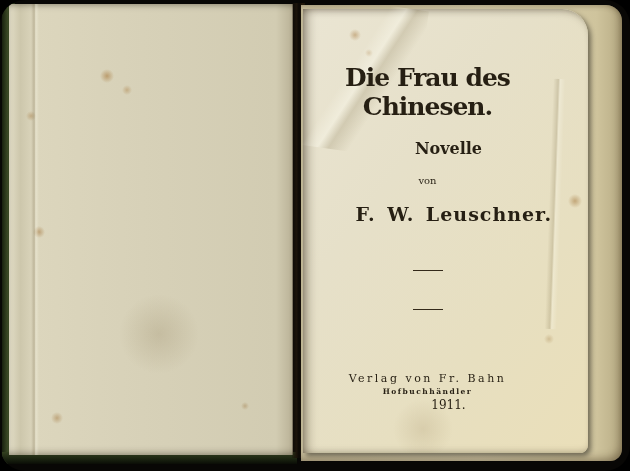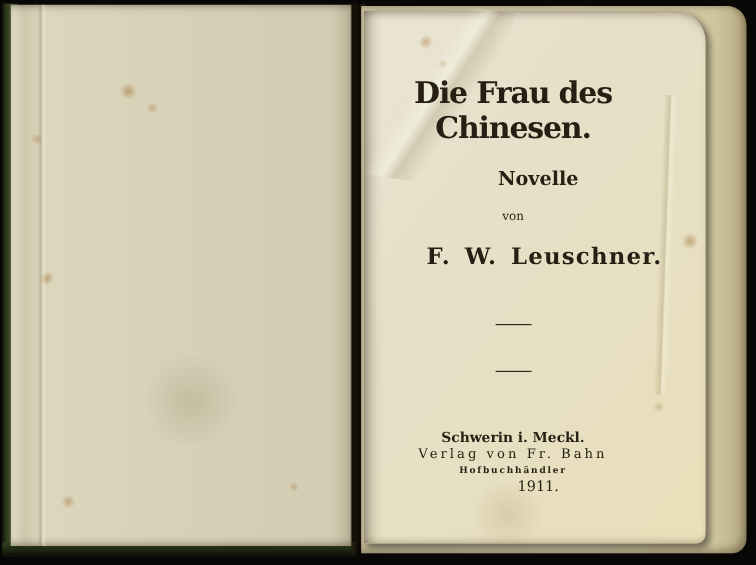--- a/index.html
+++ b/index.html
@@ -1,19 +1,20 @@
 <!DOCTYPE html>
 <html><head>
 <meta charset="utf-8">
 <style>
   html,body{margin:0;padding:0;background:#000;}
   .stage{
     position:relative;width:630px;height:471px;overflow:hidden;
     background:#080705;
     font-family:"DejaVu Serif","Liberation Serif",serif;
+    border-radius:25px;
   }
   
   .cover-edge-left{
     position:absolute;left:2px;top:3px;width:13px;height:461px;
     background:linear-gradient(90deg,#18200e 0%,#3c4a26 45%,#2a351a 80%,#1b2310 100%);
   }
   .cover-edge-bottom{
     position:absolute;left:2px;top:452px;width:295px;height:12px;
     background:linear-gradient(180deg,#33401f 0%,#1a2210 60%,#0a0d06 100%);
   }
@@ -119,21 +120,20 @@
 
     <div class="tp-rule tp-rule-1">
         <span></span>
       </div>
 
 
     <div class="tp-rule tp-rule-2">
         <span></span>
       </div>
 
-    <div class="tp-text tp-place">Schwerin i. Meckl.</div>
 
     <div class="tp-text tp-publisher">Verlag von Fr. Bahn</div>
 
     <div class="tp-text tp-role">Hofbuchhändler</div>
 
     <div class="tp-text tp-year">1911.</div>
   </div>
 
 </div>
 

